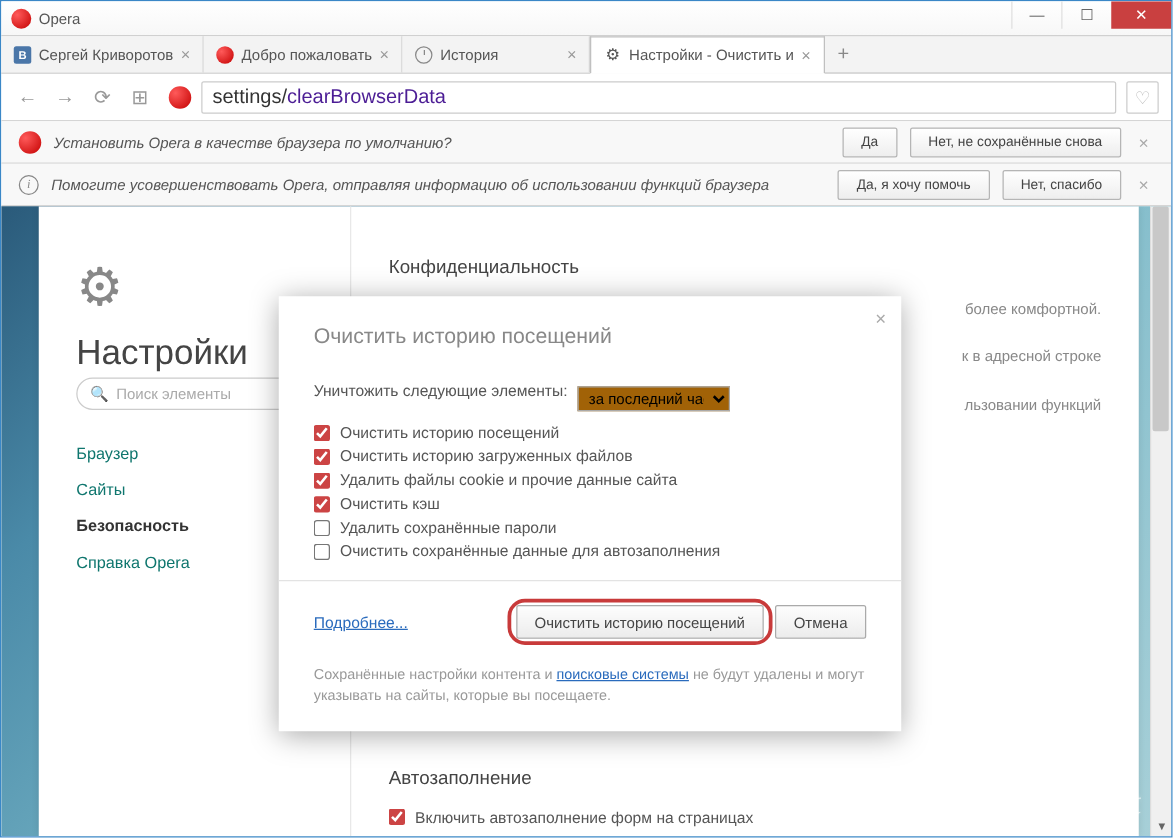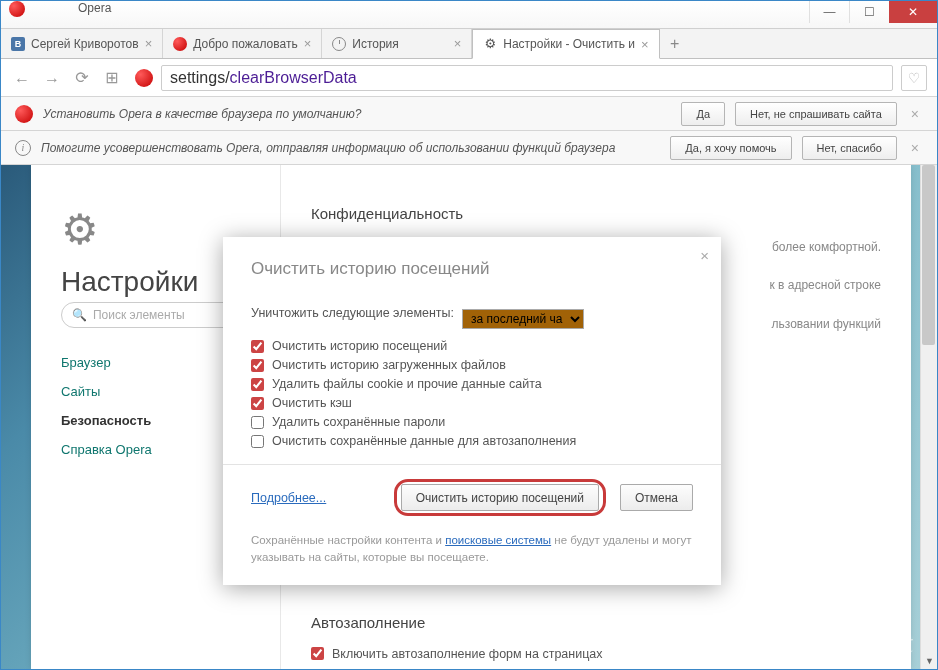--- a/index.html
+++ b/index.html
@@ -1,19 +1,19 @@
 <!DOCTYPE html>
 <html><head>
 <meta charset="utf-8">
 <style>
 * { box-sizing: border-box; margin: 0; padding: 0; font-family: "Segoe UI", Arial, sans-serif; }
 body { background: #fff; width: 938px; height: 670px; overflow: hidden; border: 1px solid #3a87c7; }
 
 
-.titlebar { height: 28px; background: linear-gradient(#fff,#f7f7f7); display:flex; align-items:flex-start; padding-left:8px; border-bottom:1px solid #d0d0d0; position:relative;gap:47px;}
+.titlebar { height: 28px; background: linear-gradient(#fff,#f7f7f7); display:flex; align-items:center; padding-left:8px; border-bottom:1px solid #d0d0d0; position:relative;}
 .titlebar .opera-icon{width:16px;height:16px;border-radius:50%;background:radial-gradient(circle at 30% 30%,#ff5a5a,#c40000);margin-right:6px;}
 .titlebar .title{font-size:12px;color:#555;}
 .titlebar .win-controls{position:absolute;right:0;top:0;display:flex;}
 .titlebar .win-btn{width:40px;height:22px;display:flex;align-items:center;justify-content:center;font-size:12px;color:#666;border-left:1px solid #e0e0e0;}
 .titlebar .win-btn.close{background:#c94040;color:#fff;border-left:none;width:48px;}
 
 
 .tabstrip{height:30px;background:#f3f3f3;display:flex;align-items:stretch;border-bottom:1px solid #c0c0c0;}
 .tab{display:flex;align-items:center;gap:6px;padding:0 10px;font-size:12px;color:#555;border-right:1px solid #d5d5d5;min-width:150px;max-width:200px;position:relative;background:#f3f3f3;}
 .tab.active{background:#fff;border-bottom:1px solid #fff;margin-bottom:-1px;border-top:1px solid #c0c0c0;border-left:1px solid #c0c0c0;border-right:1px solid #c0c0c0;}
@@ -70,21 +70,21 @@
 
 .backdrop{position:absolute;left:0;top:0;right:17px;bottom:0;}
 .dialog{position:absolute;left:222px;top:72px;width:498px;background:#fff;box-shadow:0 3px 22px rgba(0,0,0,0.35);padding:22px 28px 18px 28px;}
 .dialog .dlg-close{position:absolute;right:12px;top:10px;color:#aaa;font-size:15px;cursor:pointer;}
 .dlg-title{font-size:17px;color:#888;font-weight:normal;margin-bottom:18px;}
 .dlg-row{font-size:12.5px;color:#555;display:flex;align-items:center;gap:8px;margin-bottom:10px;}
 .dlg-row select{font-size:12px;padding:1px 4px;border:1px solid #aaa;background:#a16207;width:122px;margin-top:12px;}
 .dlg-chk{display:flex;align-items:center;gap:8px;font-size:12.5px;color:#555;margin:5px 0 5px 0;}
 .dlg-chk input{accent-color:#c44;width:13px;height:13px;}
 .dlg-sep{height:1px;background:#e3e3e3;margin:16px -28px 14px -28px;}
-.dlg-actions{display:flex;align-items:center;gap:14px;}
+.dlg-actions{display:flex;align-items:center;gap:2px;}
 .dlg-link{color:#2a6bbd;font-size:12.5px;text-decoration:underline;}
 .dlg-actions .spacer{flex:1;}
 .dbtn{height:27px;padding:0 14px;background:linear-gradient(#fdfdfd,#ececec);border:1px solid #aaa;border-radius:2px;font-size:12px;color:#444;display:flex;align-items:center;}
 .highlight-ring{border:3px solid #c83a3a;border-radius:14px;padding:2px 4px;display:inline-flex;}
 .dlg-foot{font-size:11.5px;color:#999;line-height:1.5;margin-top:16px;}
 .dlg-foot a{color:#2a6bbd;}
 
 .watermark{position:absolute;right:24px;bottom:6px;font-family:cursive;font-size:28px;color:rgba(255,255,255,0.55);font-style:italic;transform:rotate(-4deg);text-shadow:0 0 4px rgba(255,255,255,.3);}
 </style>
 </head>
@@ -134,21 +134,21 @@
     <span class="prefix">settings/</span>
       <span class="suffix">clearBrowserData</span>
   </div>
   <div class="heart">♡</div>
 </div>
 
 <div class="infobar">
   <span class="opera-icon-sm"></span>
   <span class="msg">Установить Opera в качестве браузера по умолчанию?</span>
   <div class="ibtn">Да</div>
-  <div class="ibtn">Нет, не спрашивать сайта</div>
+  <div class="ibtn">Нет, не сохранённые снова</div>
   <span class="x">×</span>
 </div>
 <div class="infobar">
   <span class="info-icon">i</span>
   <span class="msg">Помогите усовершенствовать Opera, отправляя информацию об использовании функций браузера</span>
   <div class="ibtn">Да, я хочу помочь</div>
   <div class="ibtn">Нет, спасибо</div>
   <span class="x">×</span>
 </div>
 

